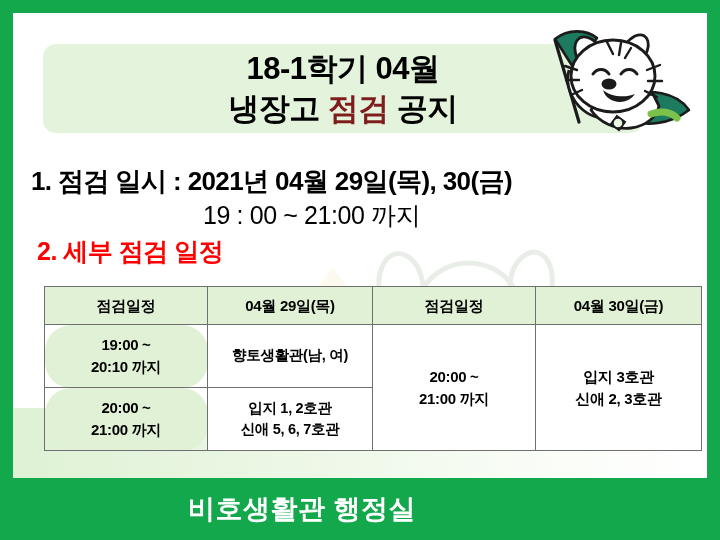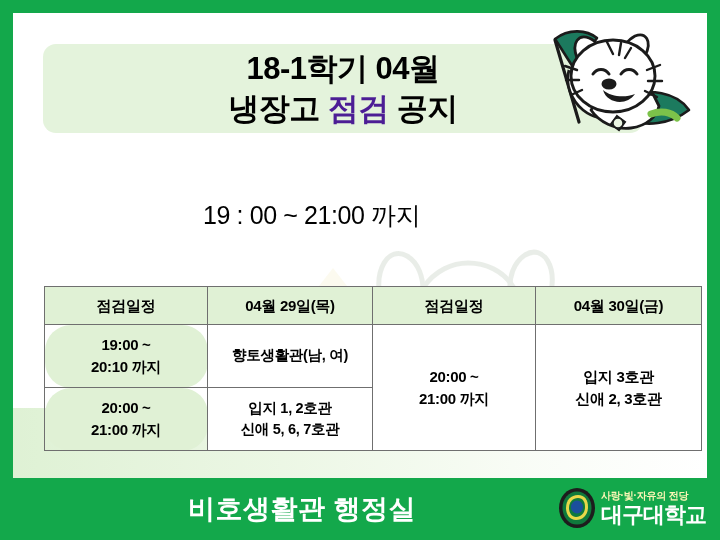--- a/index.html
+++ b/index.html
@@ -66,21 +66,21 @@
     box-sizing: border-box;
   }
   .title-line {
     font-size: 31px;
     font-weight: bold;
     color: #000000;
     line-height: 1.28;
     letter-spacing: -0.5px;
     white-space: nowrap;
   }
-  .title-line .hl { color: #4c1d95; }
+  .title-line .hl { color: #7f1d1d; }
 
   
   .mascot {
     position: absolute;
     left: 508px;
     top: 5px;
     width: 180px;
     height: 130px;
   }
   .mascot svg { width: 100%; height: 100%; display: block; }
@@ -282,21 +282,23 @@
         <ellipse cx="88" cy="66" rx="7.5" ry="5.5" fill="#1b1b1b"></ellipse>
 
         <path d="M82 72 C86 86 106 88 114 76 C104 80 90 79 82 72Z" fill="#1b1b1b"></path>
 
         <path d="M96 98 L104 104 L98 112 L90 106Z" fill="#1c7a5e" stroke="#1b1b1b" stroke-width="2"></path>
         <circle cx="97" cy="105" r="5" fill="#eaf5e2" stroke="#1b1b1b" stroke-width="1.4"></circle>
         <path d="M130 96 C140 92 150 94 156 100" stroke="#7cc24a" stroke-width="7" fill="none" stroke-linecap="round"></path>
       </svg>
     </div>
 
+    <div class="line1">1.  점검 일시 : 2021년 04월 29일(목), 30(금)</div>
     <div class="line2">19 : 00 ~ 21:00 까지</div>
+    <div class="line3">2. 세부 점검 일정</div>
 
     <table class="sched-table">
       <colgroup>
         <col class="col1">
           <col class="col2">
           <col class="col3">
           <col class="col4">
       </colgroup>
       <thead>
         <tr>
@@ -334,30 +336,15 @@
             <div>신애 5, 6, 7호관</div>
           </td>
         </tr>
       </tbody>
     </table>
 
   </div>
 
   <div class="footer">
     <div class="footer-title">비호생활관 행정실</div>
-    <div class="logo-block">
-      <div class="logo-seal">
-        <svg viewBox="0 0 38 42" xmlns="http://www.w3.org/2000/svg">
-          <ellipse cx="19" cy="21" rx="18" ry="20" fill="#1d1d1d"></ellipse>
-          <ellipse cx="19" cy="21" rx="14.5" ry="16.5" fill="#0f7a3c"></ellipse>
-          <path d="M8 21 C8 13 13 8 20 8 C27 8 30 13 30 20 C30 28 25 33 18 33 C12 33 8 28 8 21Z" fill="#e8d84a"></path>
-          <path d="M11 21 C11 15 15 11 20 11 C25 11 27 15 27 20 C27 26 23 30 18 30 C14 30 11 26 11 21Z" fill="#0f7a3c"></path>
-          <ellipse cx="19" cy="20" rx="6" ry="6.5" fill="#1b4f9c"></ellipse>
-        </svg>
-      </div>
-      <div class="logo-texts">
-        <div class="logo-tagline">사랑·빛·자유의 전당</div>
-        <div class="logo-name">대구대학교</div>
-      </div>
-    </div>
   </div>
 
 </div>
 
 </body></html>

